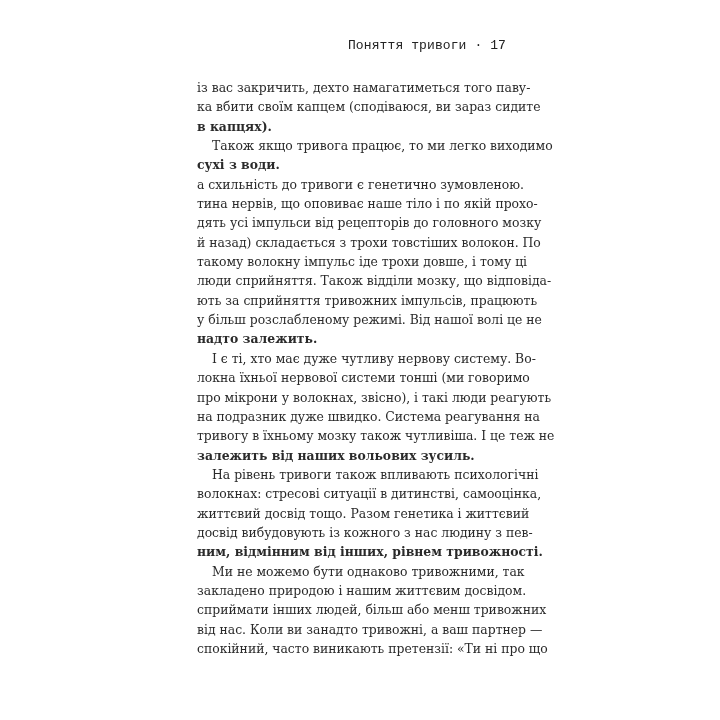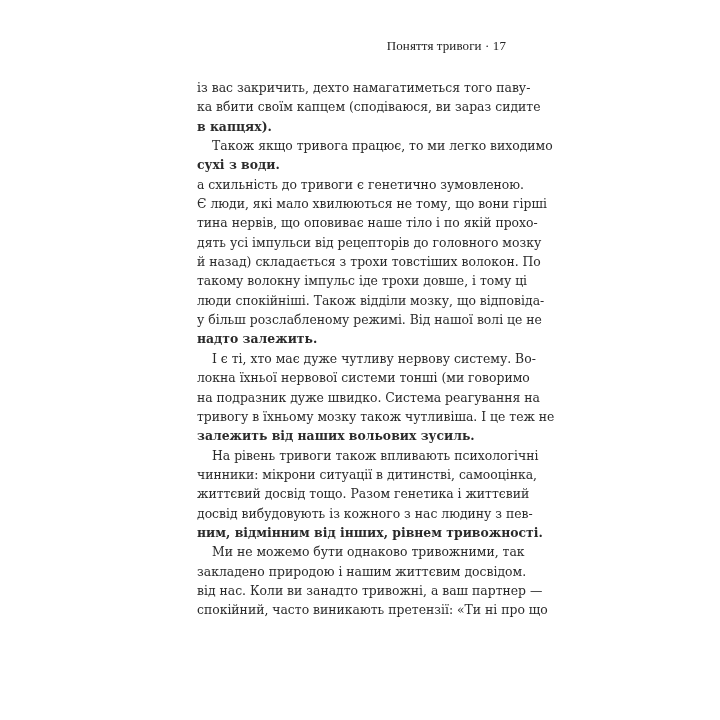--- a/index.html
+++ b/index.html
@@ -16,21 +16,21 @@
     .page {
       position: absolute;
       left: 0; top: 0;
       width: 720px; height: 720px;
       background: #ffffff;
     }
     .running-head {
       position: absolute;
       top: 38px;
       right: 214px;
-      font-family: Liberation Serif, serif;
+      font-family: Liberation Mono, monospace;
       font-size: 13px;
       color: #222222;
       letter-spacing: 0.1px;
     }
     .body-text {
       position: absolute;
       left: 197px;
       top: 78px;
       width: 312px;
       font-family: "DejaVu Serif", serif;
@@ -63,43 +63,45 @@
         <span class="line">із вас закричить, дехто намагатиметься того паву-</span>
         <span class="line">ка вбити своїм капцем (сподіваюся, ви зараз сидите</span>
         <span class="line last">в капцях).</span>
       </div>
       <div class="paragraph">
         <span class="line indent">Також якщо тривога працює, то ми легко виходимо</span>
         <span class="line last">сухі з води.</span>
       </div>
       <div class="paragraph">
         <span class="line">а схильність до тривоги є генетично зумовленою.</span>
-        <span class="line">Є люди, які мало хвилюються не тому, що вони гірші</span>
         <span class="line">тина нервів, що оповиває наше тіло і по якій прохо-</span>
         <span class="line">дять усі імпульси від рецепторів до головного мозку</span>
         <span class="line">й назад) складається з трохи товстіших волокон. По</span>
         <span class="line">такому волокну імпульс іде трохи довше, і тому ці</span>
-        <span class="line">люди спокійніші. Також відділи мозку, що відповіда-</span>
+        <span class="line">люди сприйняття. Також відділи мозку, що відповіда-</span>
+        <span class="line">ють за сприйняття тривожних імпульсів, працюють</span>
         <span class="line">у більш розслабленому режимі. Від нашої волі це не</span>
         <span class="line last">надто залежить.</span>
       </div>
       <div class="paragraph">
         <span class="line indent">І є ті, хто має дуже чутливу нервову систему. Во-</span>
         <span class="line">локна їхньої нервової системи тонші (ми говоримо</span>
+        <span class="line">про мікрони у волокнах, звісно), і такі люди реагують</span>
         <span class="line">на подразник дуже швидко. Система реагування на</span>
         <span class="line">тривогу в їхньому мозку також чутливіша. І це теж не</span>
         <span class="line last">залежить від наших вольових зусиль.</span>
       </div>
       <div class="paragraph">
         <span class="line indent">На рівень тривоги також впливають психологічні</span>
-        <span class="line">чинники: мікрони ситуації в дитинстві, самооцінка,</span>
+        <span class="line">волокнах: стресові ситуації в дитинстві, самооцінка,</span>
         <span class="line">життєвий досвід тощо. Разом генетика і життєвий</span>
         <span class="line">досвід вибудовують із кожного з нас людину з пев-</span>
         <span class="line last">ним, відмінним від інших, рівнем тривожності.</span>
       </div>
       <div class="paragraph">
         <span class="line indent">Ми не можемо бути однаково тривожними, так</span>
         <span class="line">закладено природою і нашим життєвим досвідом.</span>
+        <span class="line">сприймати інших людей, більш або менш тривожних</span>
         <span class="line">від нас. Коли ви занадто тривожні, а ваш партнер —</span>
         <span class="line">спокійний, часто виникають претензії: «Ти ні про що</span>
       </div>
     </div>
 </div>
 
 </body></html>

